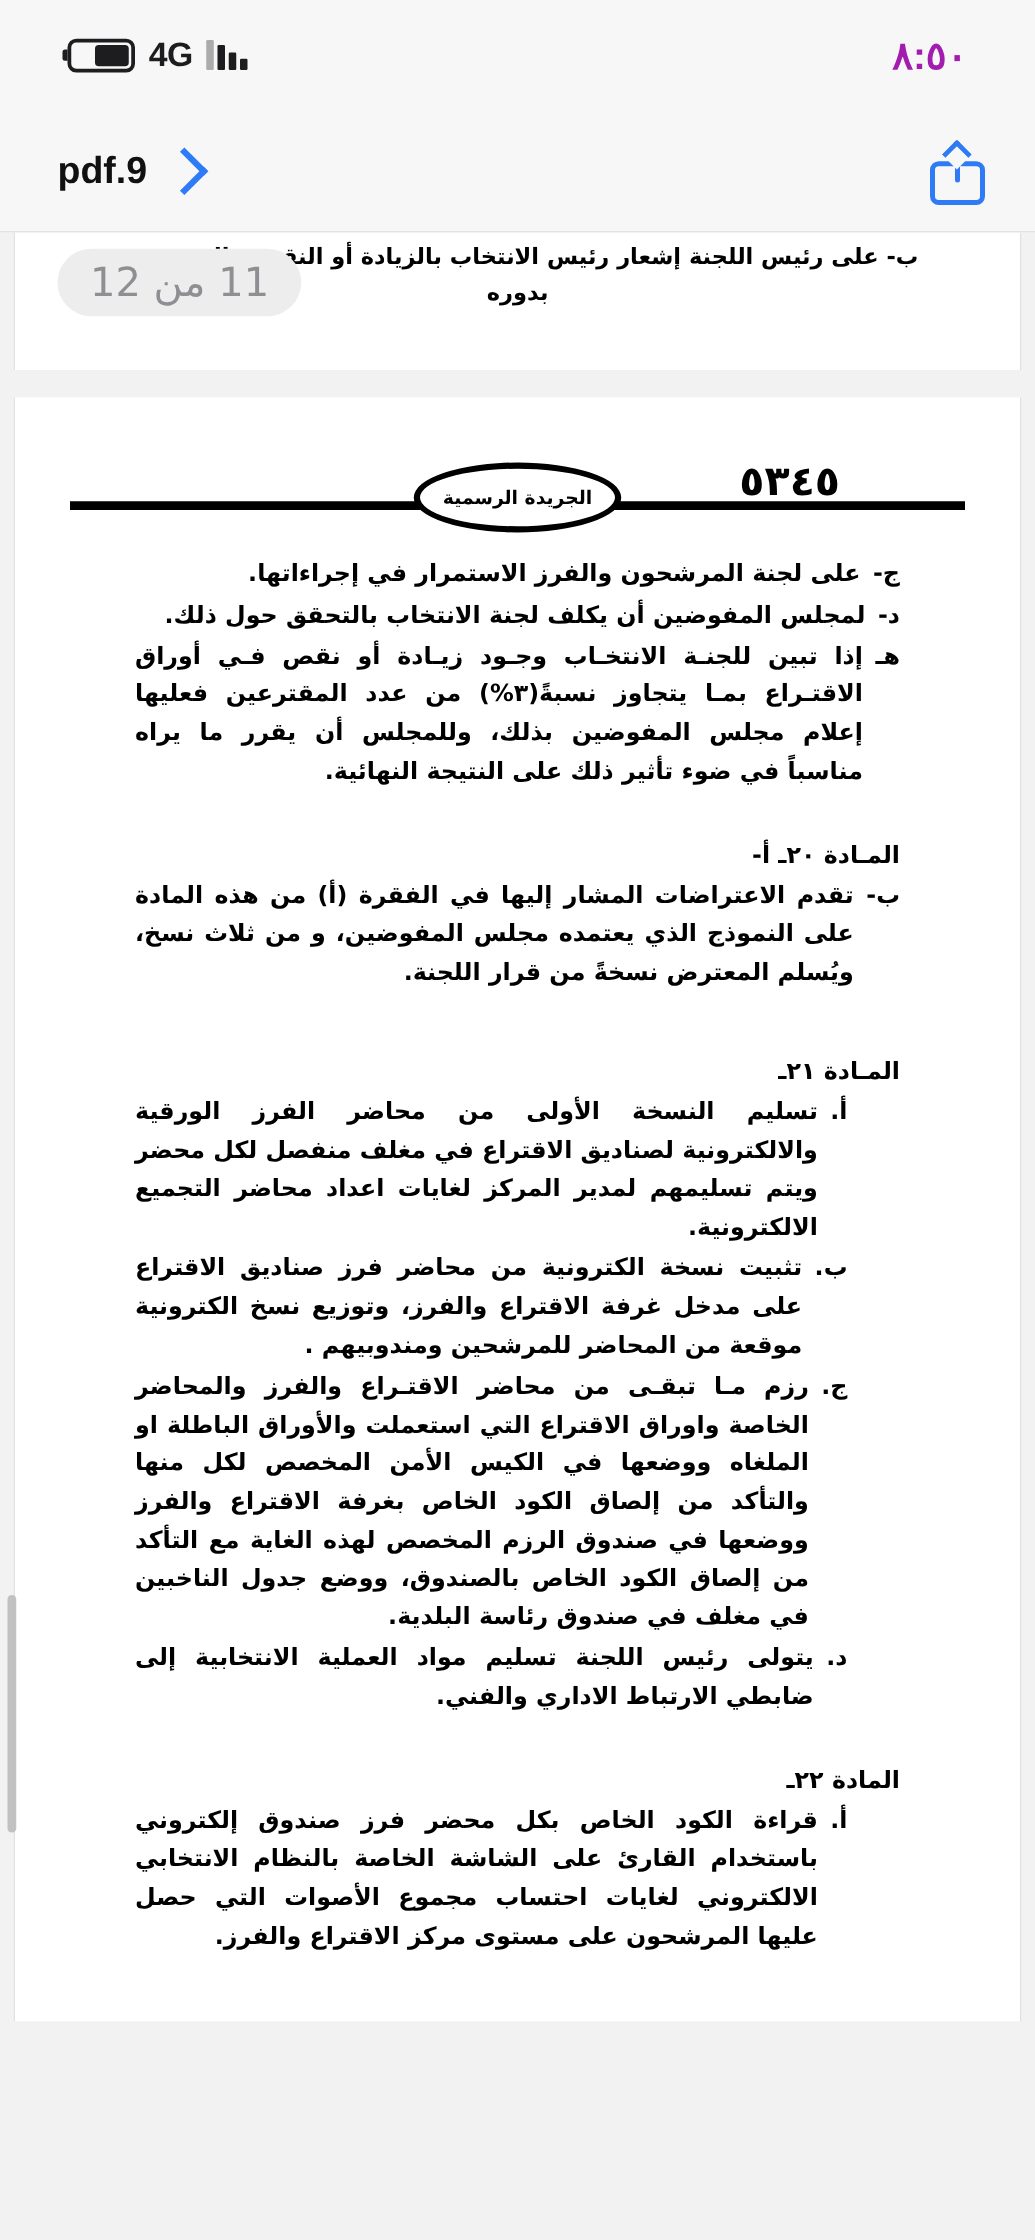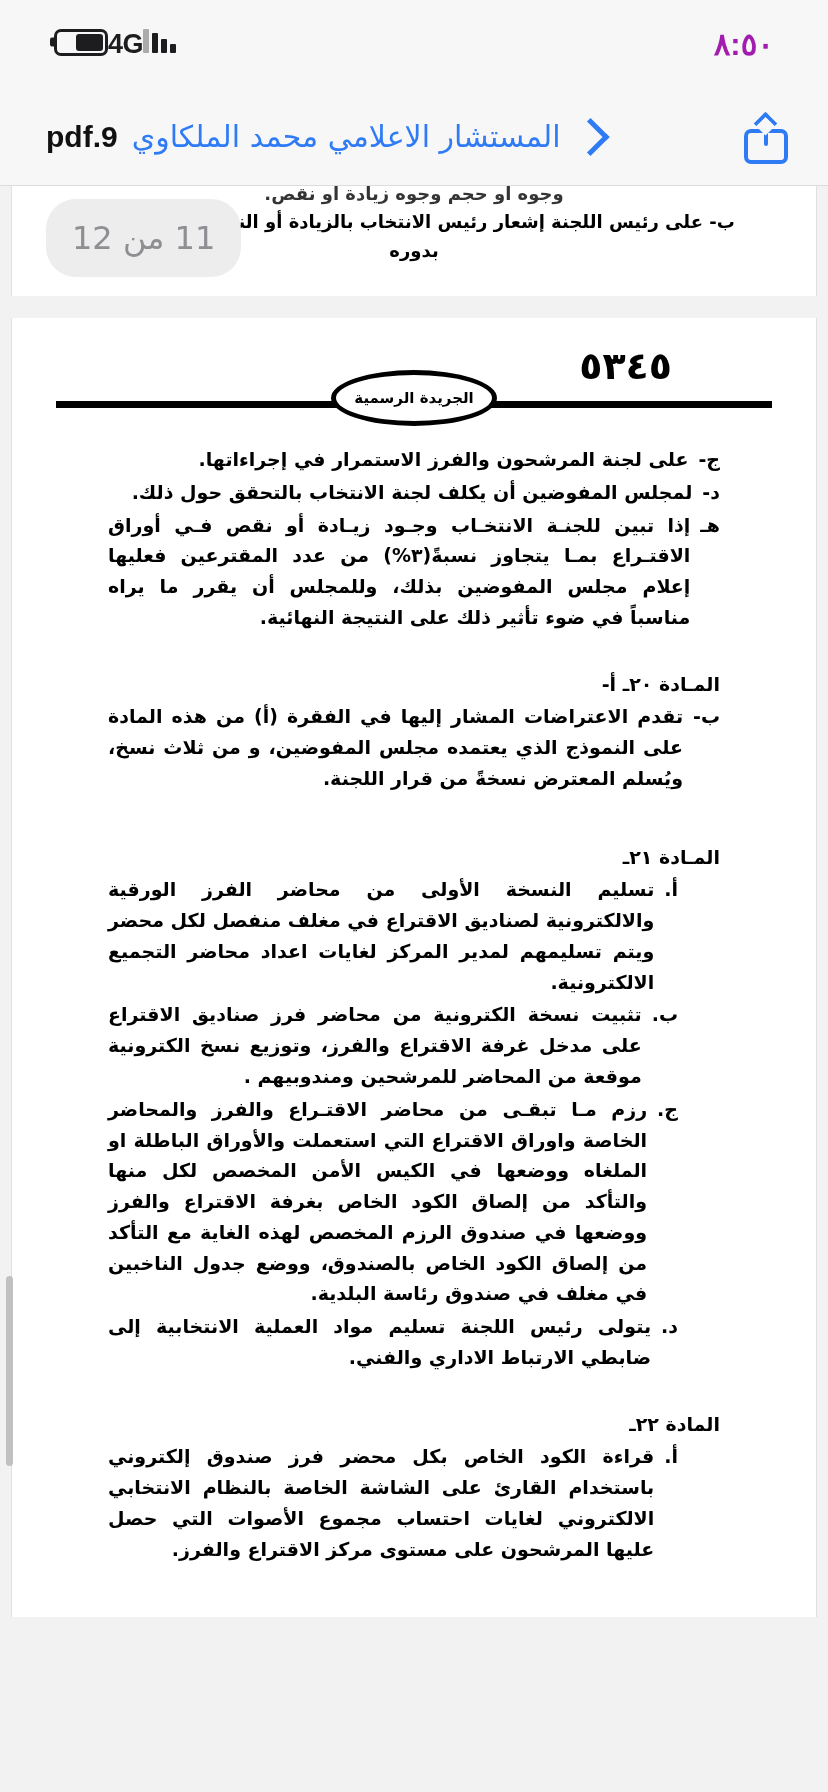--- a/index.html
+++ b/index.html
@@ -11,21 +11,21 @@
   }
   body { position:relative; }
 
   
   .status-bar{
     position:absolute; top:0; left:0; width:828px; height:88px;
     background:#f7f7f7;
     display:flex; align-items:center; justify-content:space-between;
     padding:0 54px;
   }
-  .status-left{ display:flex; align-items:flex-start; }
+  .status-left{ display:flex; align-items:center; gap:11px; }
   .battery{
     position:relative; width:54px; height:27px;
     border:3px solid #1d1d1f; border-radius:7px;
     display:flex; align-items:center; padding:2px;
   }
   .battery::after{
     content:""; position:absolute; left:-7px; top:50%;
     transform:translateY(-50%);
     width:4px; height:9px; background:#1d1d1f; border-radius:2px 0 0 2px;
   }
@@ -114,21 +114,21 @@
     height:7px; background:#000;
   }
   .page-head .oval{
     position:absolute; bottom:4px; left:50%; transform:translateX(-50%);
     width:166px; height:56px; border:5px solid #000; border-radius:50%;
     background:#fff;
     display:flex; align-items:center; justify-content:center;text-align:right;
   }
   .page-head .oval span{ font-size:15px; font-weight:700; line-height:1; }
   .page-head .pnum{
-    position:absolute; bottom:42px; font-size:38px; font-weight:700;
+    position:absolute; bottom:26px; font-size:33px; font-weight:700;
     letter-spacing:2px; font-family:"DejaVu Sans", sans-serif;
   }
   .pnum.right{ right:108px; }
 
   
   .page-body{ padding:14px 96px 10px 96px; }
   .para{
     font-size:19px; font-weight:700; line-height:1.62;
     text-align:justify; margin-bottom:2px;
   }
@@ -142,21 +142,21 @@
   
   .scrollbar{
     position:absolute; left:6px; top:1090px; width:7px; height:190px;
     background:#b9b9b9; border-radius:4px; opacity:.85;
   }
 
   
   .page-badge{
     position:absolute; left:46px; top:199px;
     background:#ededed; color:#8e8e93;
-    border-radius:30px; padding:20px 26px;
+    border-radius:30px; padding:8px 26px;
     font-size:32px; font-family:"DejaVu Sans", sans-serif;
     direction:rtl; white-space:nowrap;
   }
 </style>
 </head>
 <body>
 
 <div class="status-bar">
   <div class="status-left">
     <div class="battery">
@@ -169,34 +169,32 @@
         <i></i>
         <i></i>
       </div>
   </div>
   <div class="status-time">٨:٥٠</div>
 </div>
 
 <div class="nav-bar">
   <div class="nav-right">
     <span class="chev"></span>
-    <span class="back-label">المستشار الاعلامي محمد الملكاوي</span>
     <span class="doc-title">9.pdf</span>
   </div>
   <div class="share-icon">
     <span class="box"></span>
       <span class="stem"></span>
       <span class="arr"></span>
   </div>
 </div>
 
 <div class="doc-viewport">
 
   <div class="pdf-page page-sliver">
-    <div class="sliver-cut">وجوه أو حجم وجوه زيادة أو نقص.</div>
     <div class="sliver-line">ب- على رئيس اللجنة إشعار رئيس الانتخاب بالزيادة أو النقص والذي يقوم بدوره</div>
   </div>
 
   <div class="page-gap"></div>
 
   <div class="pdf-page">
     <div style="height:34px"></div>
     <div class="page-head">
       <div class="rule"></div>
       <div class="oval">

